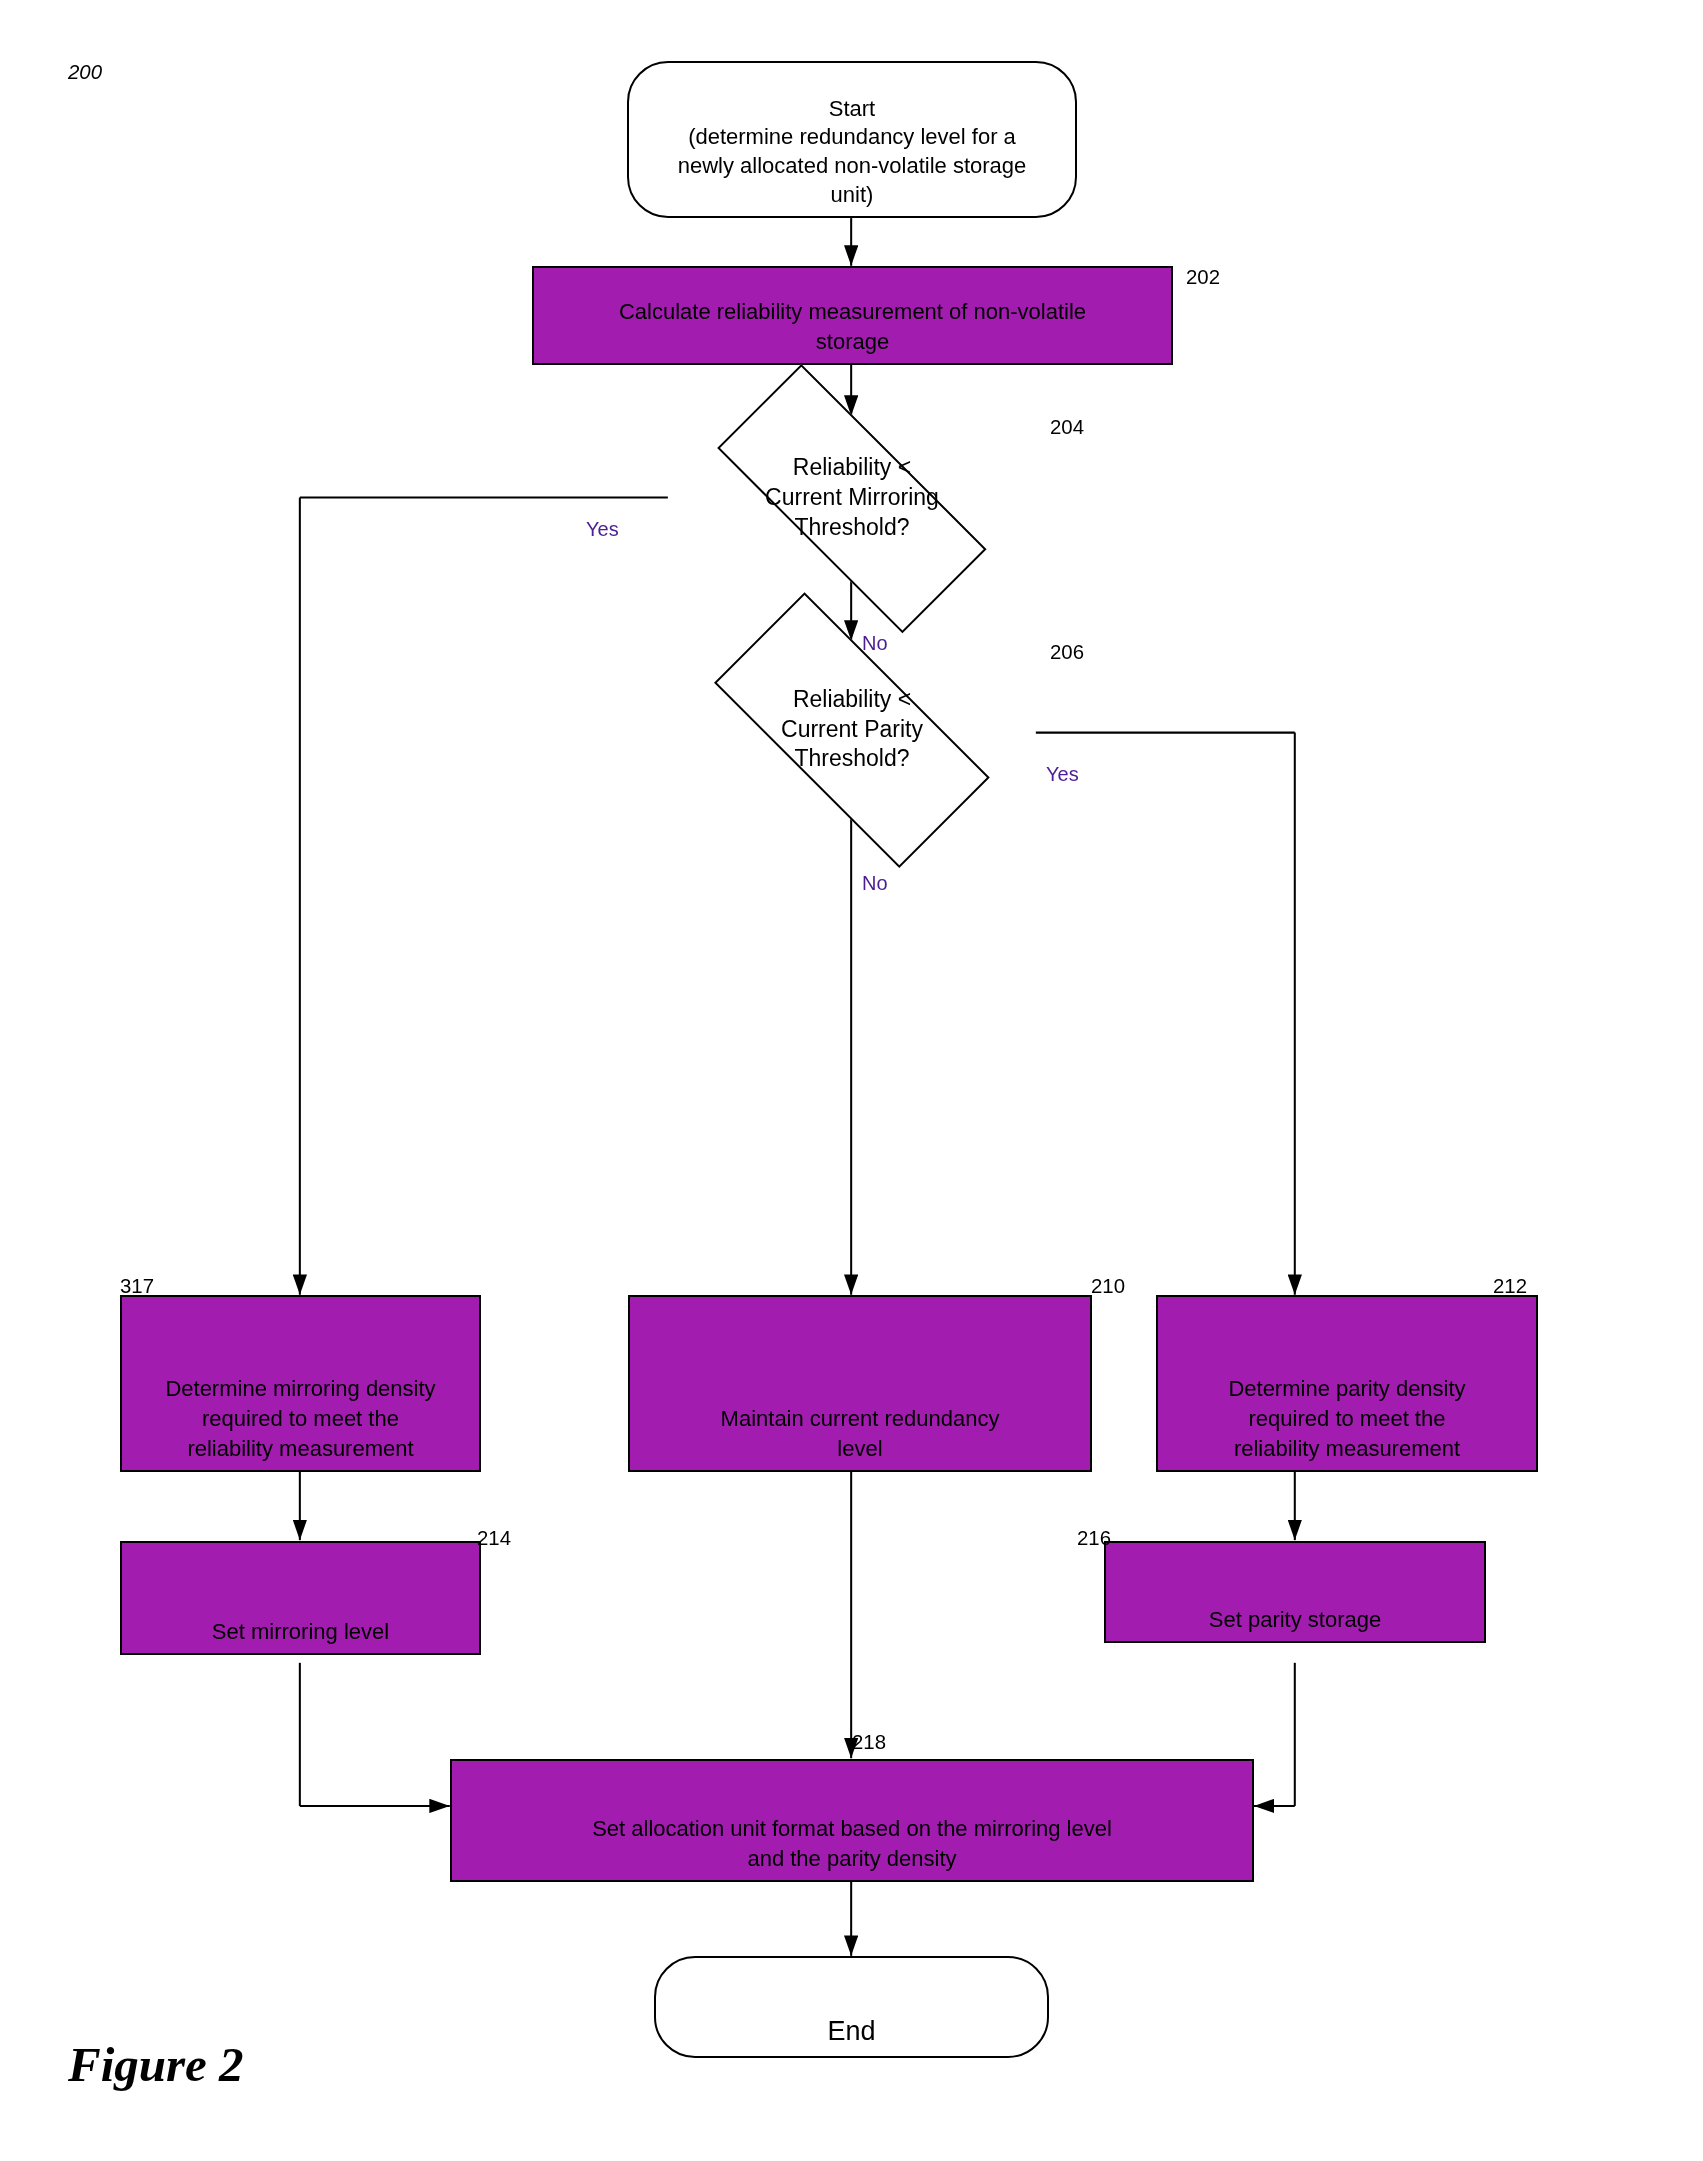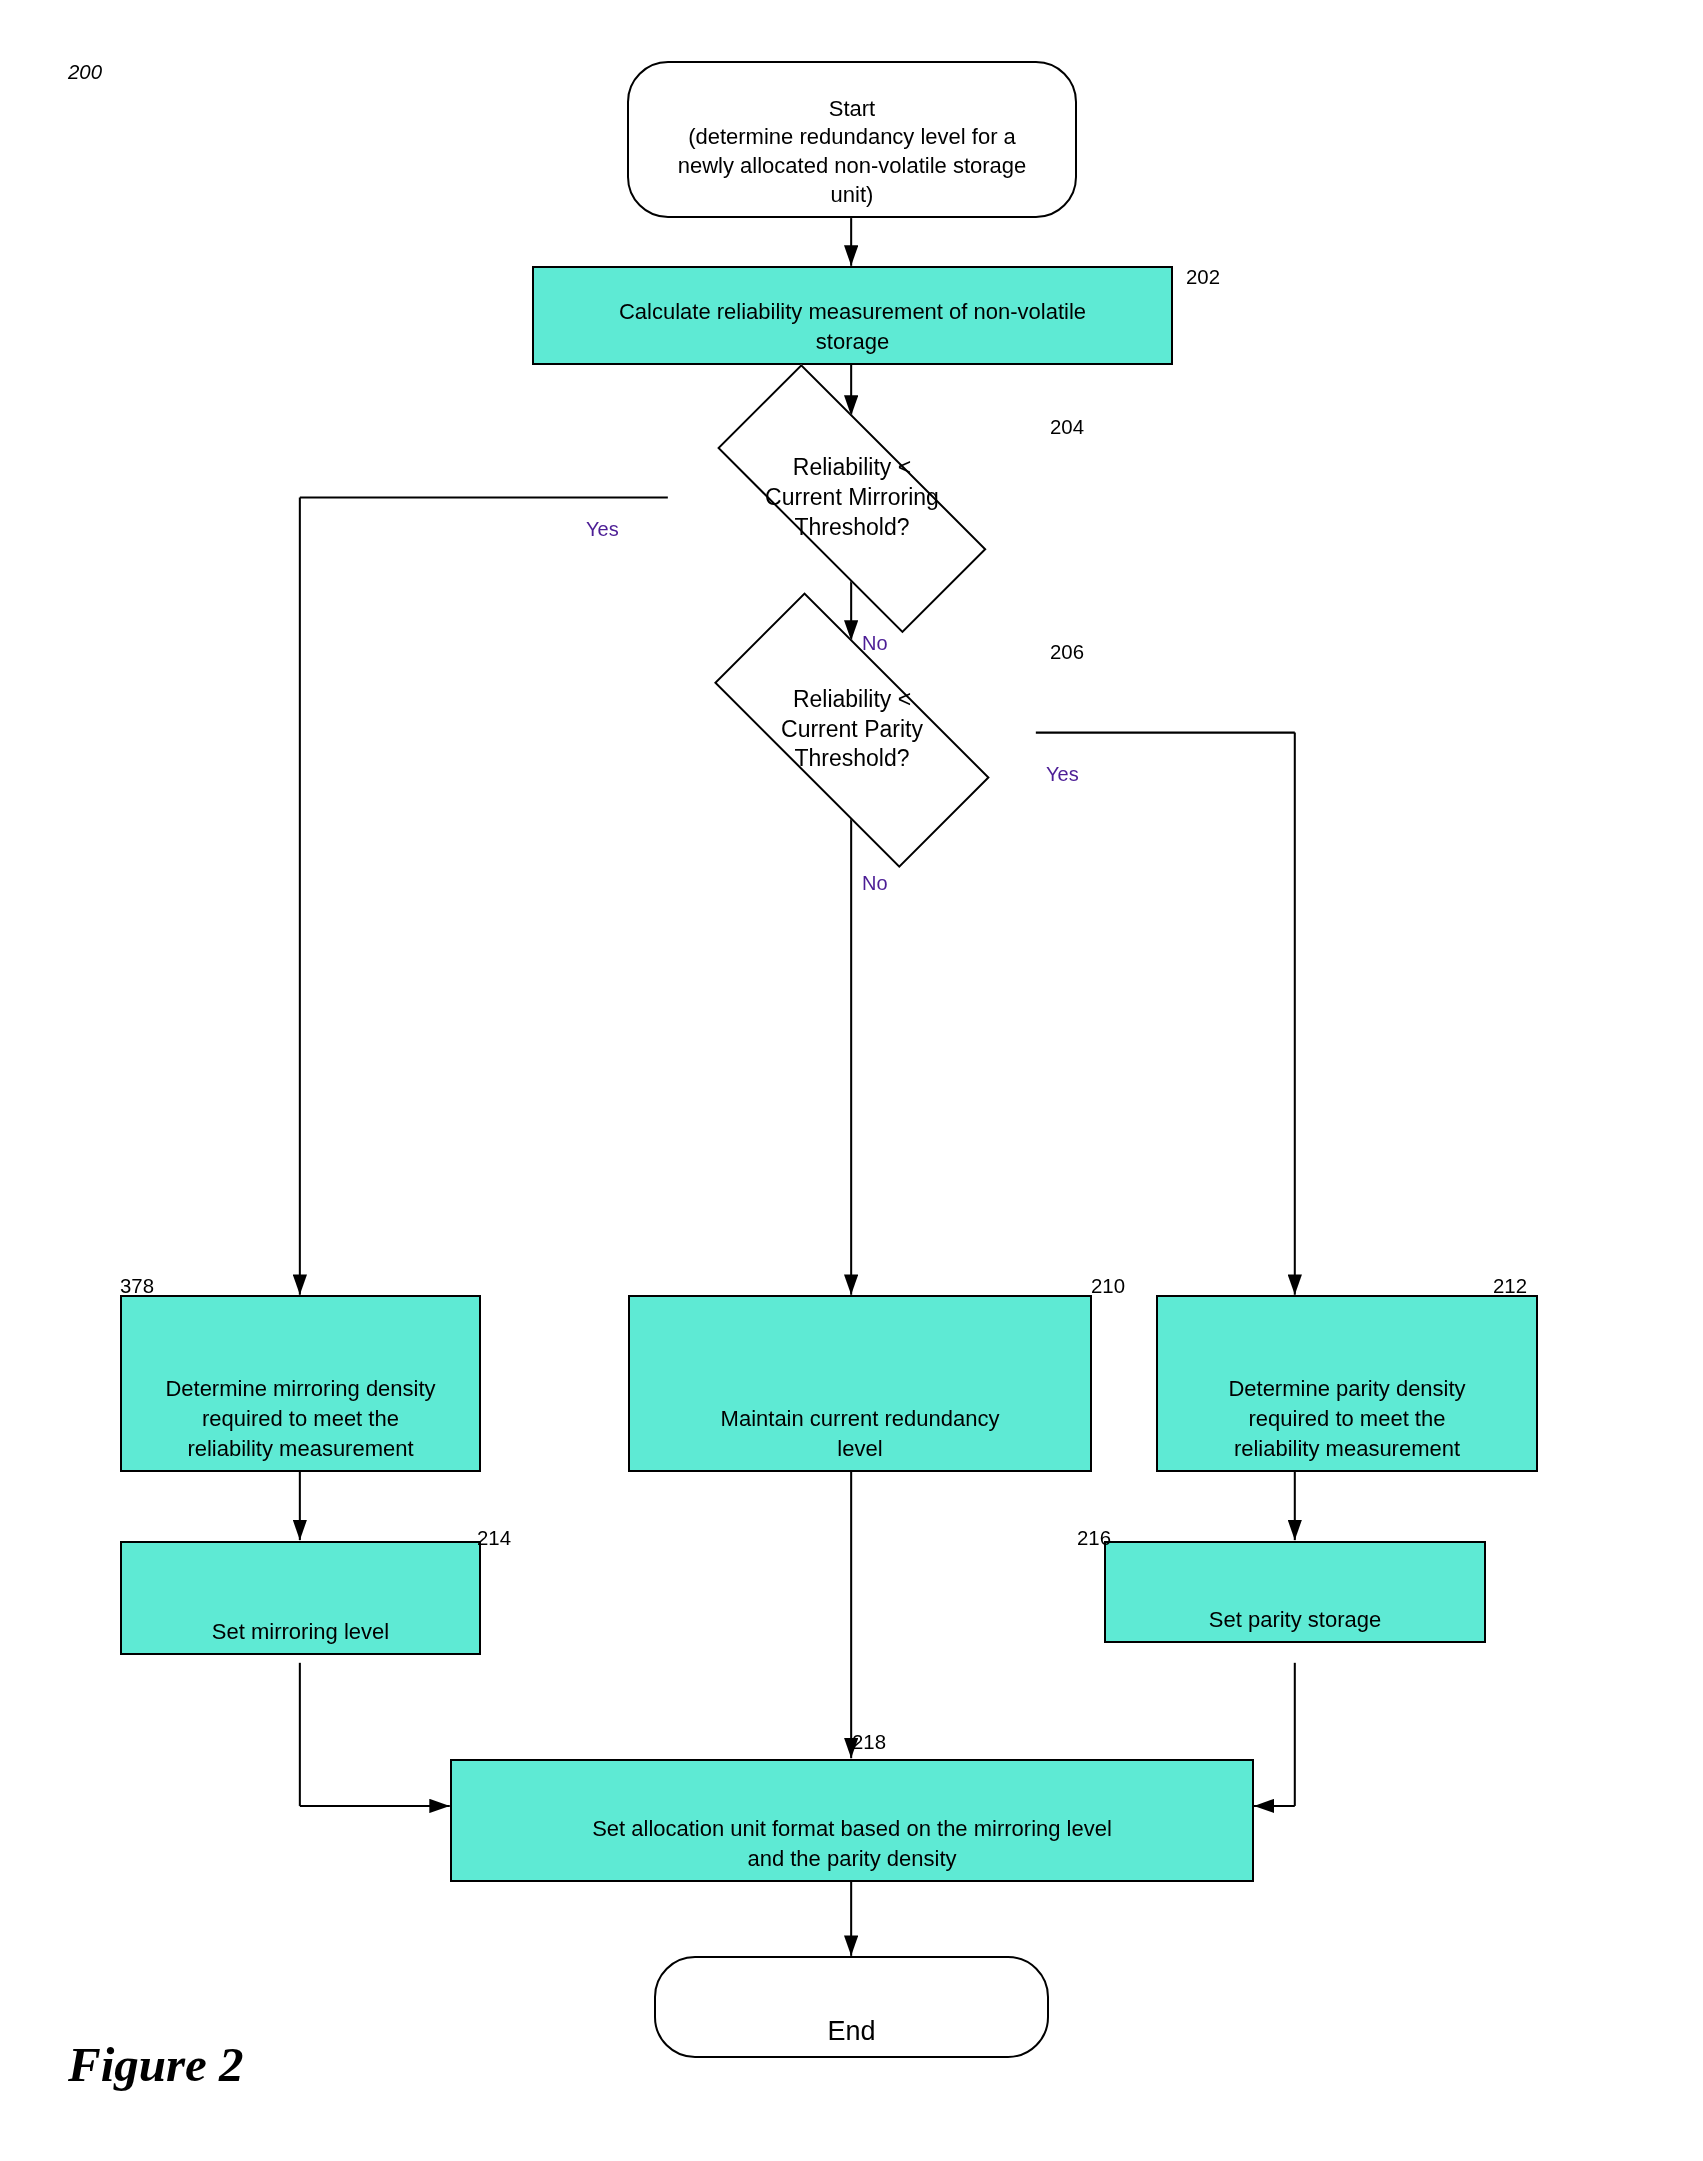--- a/index.html
+++ b/index.html
@@ -32,21 +32,21 @@
       border: 2px solid #000;
       border-radius: 41px;
       background: #fff;
       font-size: 24.5px;
       line-height: 1.3;
       padding: 6.8px 13.6px;
     }
 
     .rect {
       border: 2px solid #000;
-      background: #5eead4;
+      background: #a21caf;
       font-size: 23px;
       line-height: 1.35;
       padding: 6.8px 13.6px;
     }
 
     .diamond-wrapper {
       position: absolute;
       display: flex;
       align-items: center;
       justify-content: center;
@@ -190,21 +190,21 @@
 
   <div class="flow-label" style="top:588px; left:862px;">No</div>
 
   <div class="flow-label" style="top:719px; left:1046px;">Yes</div>
 
   <div class="flow-label" style="top:828px; left:862px;">No</div>
 
   <div class="shape rect" style="left:120px; top:1295px; width:361px; height:177px; font-size:22px;">
     <span>Determine mirroring density<br>required to meet the<br>reliability measurement</span>
   </div>
-  <div class="ref-num" style="top:1275px; left:120px;">378</div>
+  <div class="ref-num" style="top:1275px; left:120px;">317</div>
 
   <div class="shape rect" style="left:628px; top:1295px; width:464px; height:177px; font-size:22px;">
     <span>Maintain current redundancy<br>level</span>
   </div>
   <div class="ref-num" style="top:1275px; left:1091px;">210</div>
 
   <div class="shape rect" style="left:1156px; top:1295px; width:382px; height:177px; font-size:22px;">
     <span>Determine parity density<br>required to meet the<br>reliability measurement</span>
   </div>
   <div class="ref-num" style="top:1275px; left:1493px;">212</div>

